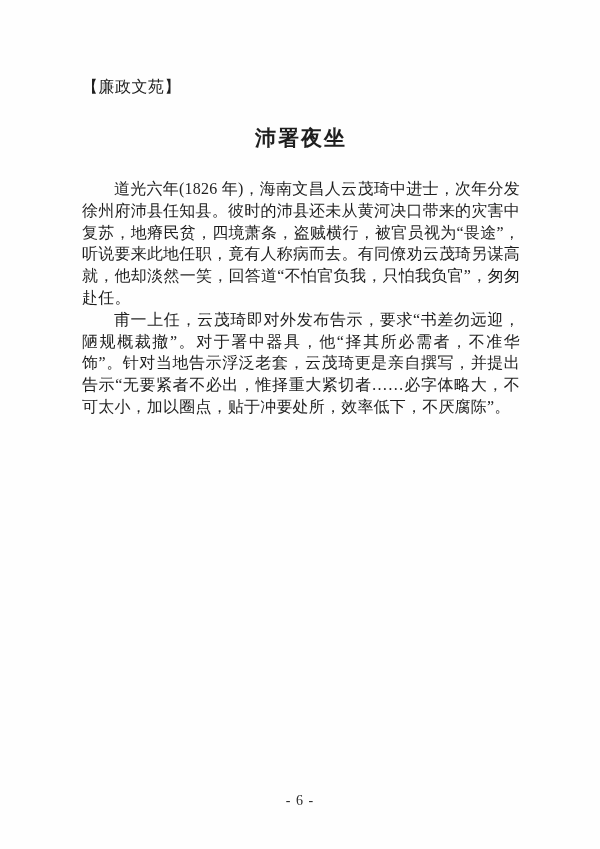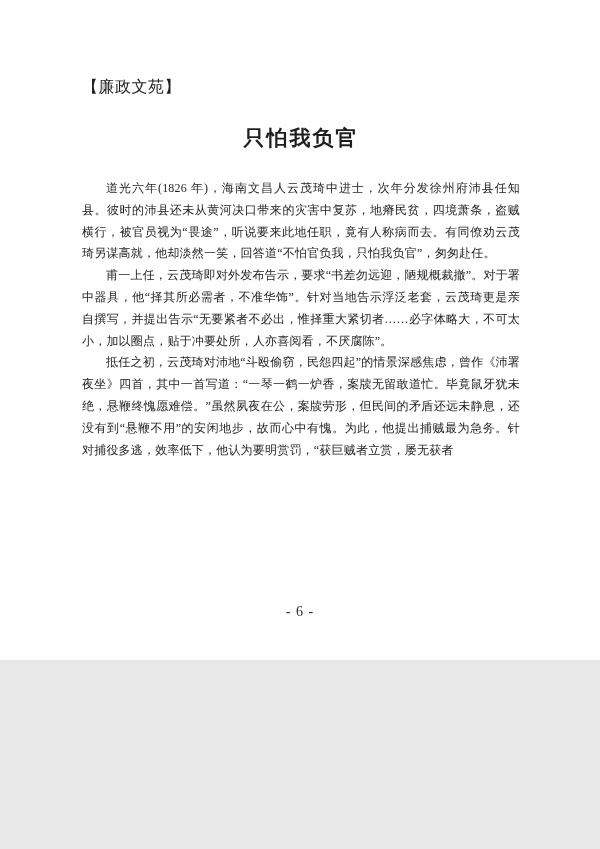--- a/index.html
+++ b/index.html
@@ -1,20 +1,20 @@
 <!DOCTYPE html>
 <html><head>
 <meta charset="utf-8">
 <style>
   * { margin: 0; padding: 0; box-sizing: border-box; }
   html, body { background: #e8e8e8; }
   .page {
     position: relative;
     width: 600px;
-    height: 660px;
+    height: 849px;
     margin: 0 auto;
     background: #fefefe;
     color: #1e1e1e;
     font-family: "Liberation Serif", "DejaVu Serif", serif;
     overflow: hidden;
   }
   .content {
     position: absolute;
     left: 82px;
     top: 0;
@@ -32,21 +32,21 @@
     font-size: 21px;
     font-weight: bold;
     text-align: center;
     letter-spacing: 2px;
     line-height: 28px;
   }
   .body-text {
     margin-top: 26px;
   }
   .body-text p {
-    font-size: 12px;
+    font-size: 16px;
     line-height: 21.8px;
     text-align: justify;
     text-align-last: left;
     text-indent: 2em;
     letter-spacing: 0.2px;
     word-break: break-all;
   }
   .footer {
     position: absolute;
     left: 0;
@@ -57,21 +57,20 @@
     color: #2a2a2a;
     letter-spacing: 1px;
   }
 </style>
 </head>
 <body>
 
 <div class="page">
   <div class="content">
     <div class="section-header">【廉政文苑】</div>
-    <h1 class="doc-title">只怕我负官</h1>
+    <h1 class="doc-title">沛署夜坐</h1>
     <div class="body-text">
       <p>道光六年(1826 年)，海南文昌人云茂琦中进士，次年分发徐州府沛县任知县。彼时的沛县还未从黄河决口带来的灾害中复苏，地瘠民贫，四境萧条，盗贼横行，被官员视为“畏途”，听说要来此地任职，竟有人称病而去。有同僚劝云茂琦另谋高就，他却淡然一笑，回答道“不怕官负我，只怕我负官”，匆匆赴任。</p>
-      <p>甫一上任，云茂琦即对外发布告示，要求“书差勿远迎，陋规概裁撤”。对于署中器具，他“择其所必需者，不准华饰”。针对当地告示浮泛老套，云茂琦更是亲自撰写，并提出告示“无要紧者不必出，惟择重大紧切者……必字体略大，不可太小，加以圈点，贴于冲要处所，人亦喜阅看，不厌腐陈”。</p>
-      <p>抵任之初，云茂琦对沛地“斗殴偷窃，民怨四起”的情景深感焦虑，曾作《沛署夜坐》四首，其中一首写道：“一琴一鹤一炉香，案牍无留敢道忙。毕竟鼠牙犹未绝，悬鞭终愧愿难偿。”虽然夙夜在公，案牍劳形，但民间的矛盾还远未静息，还没有到“悬鞭不用”的安闲地步，故而心中有愧。为此，他提出捕贼最为急务。针对捕役多逃，效率低下，他认为要明赏罚，“获巨贼者立赏，屡无获者</p>
+      <p>甫一上任，云茂琦即对外发布告示，要求“书差勿远迎，陋规概裁撤”。对于署中器具，他“择其所必需者，不准华饰”。针对当地告示浮泛老套，云茂琦更是亲自撰写，并提出告示“无要紧者不必出，惟择重大紧切者……必字体略大，不可太小，加以圈点，贴于冲要处所，效率低下，不厌腐陈”。</p>
     </div>
   </div>
   <div class="footer">- 6 -</div>
 </div>
 
 </body></html>

